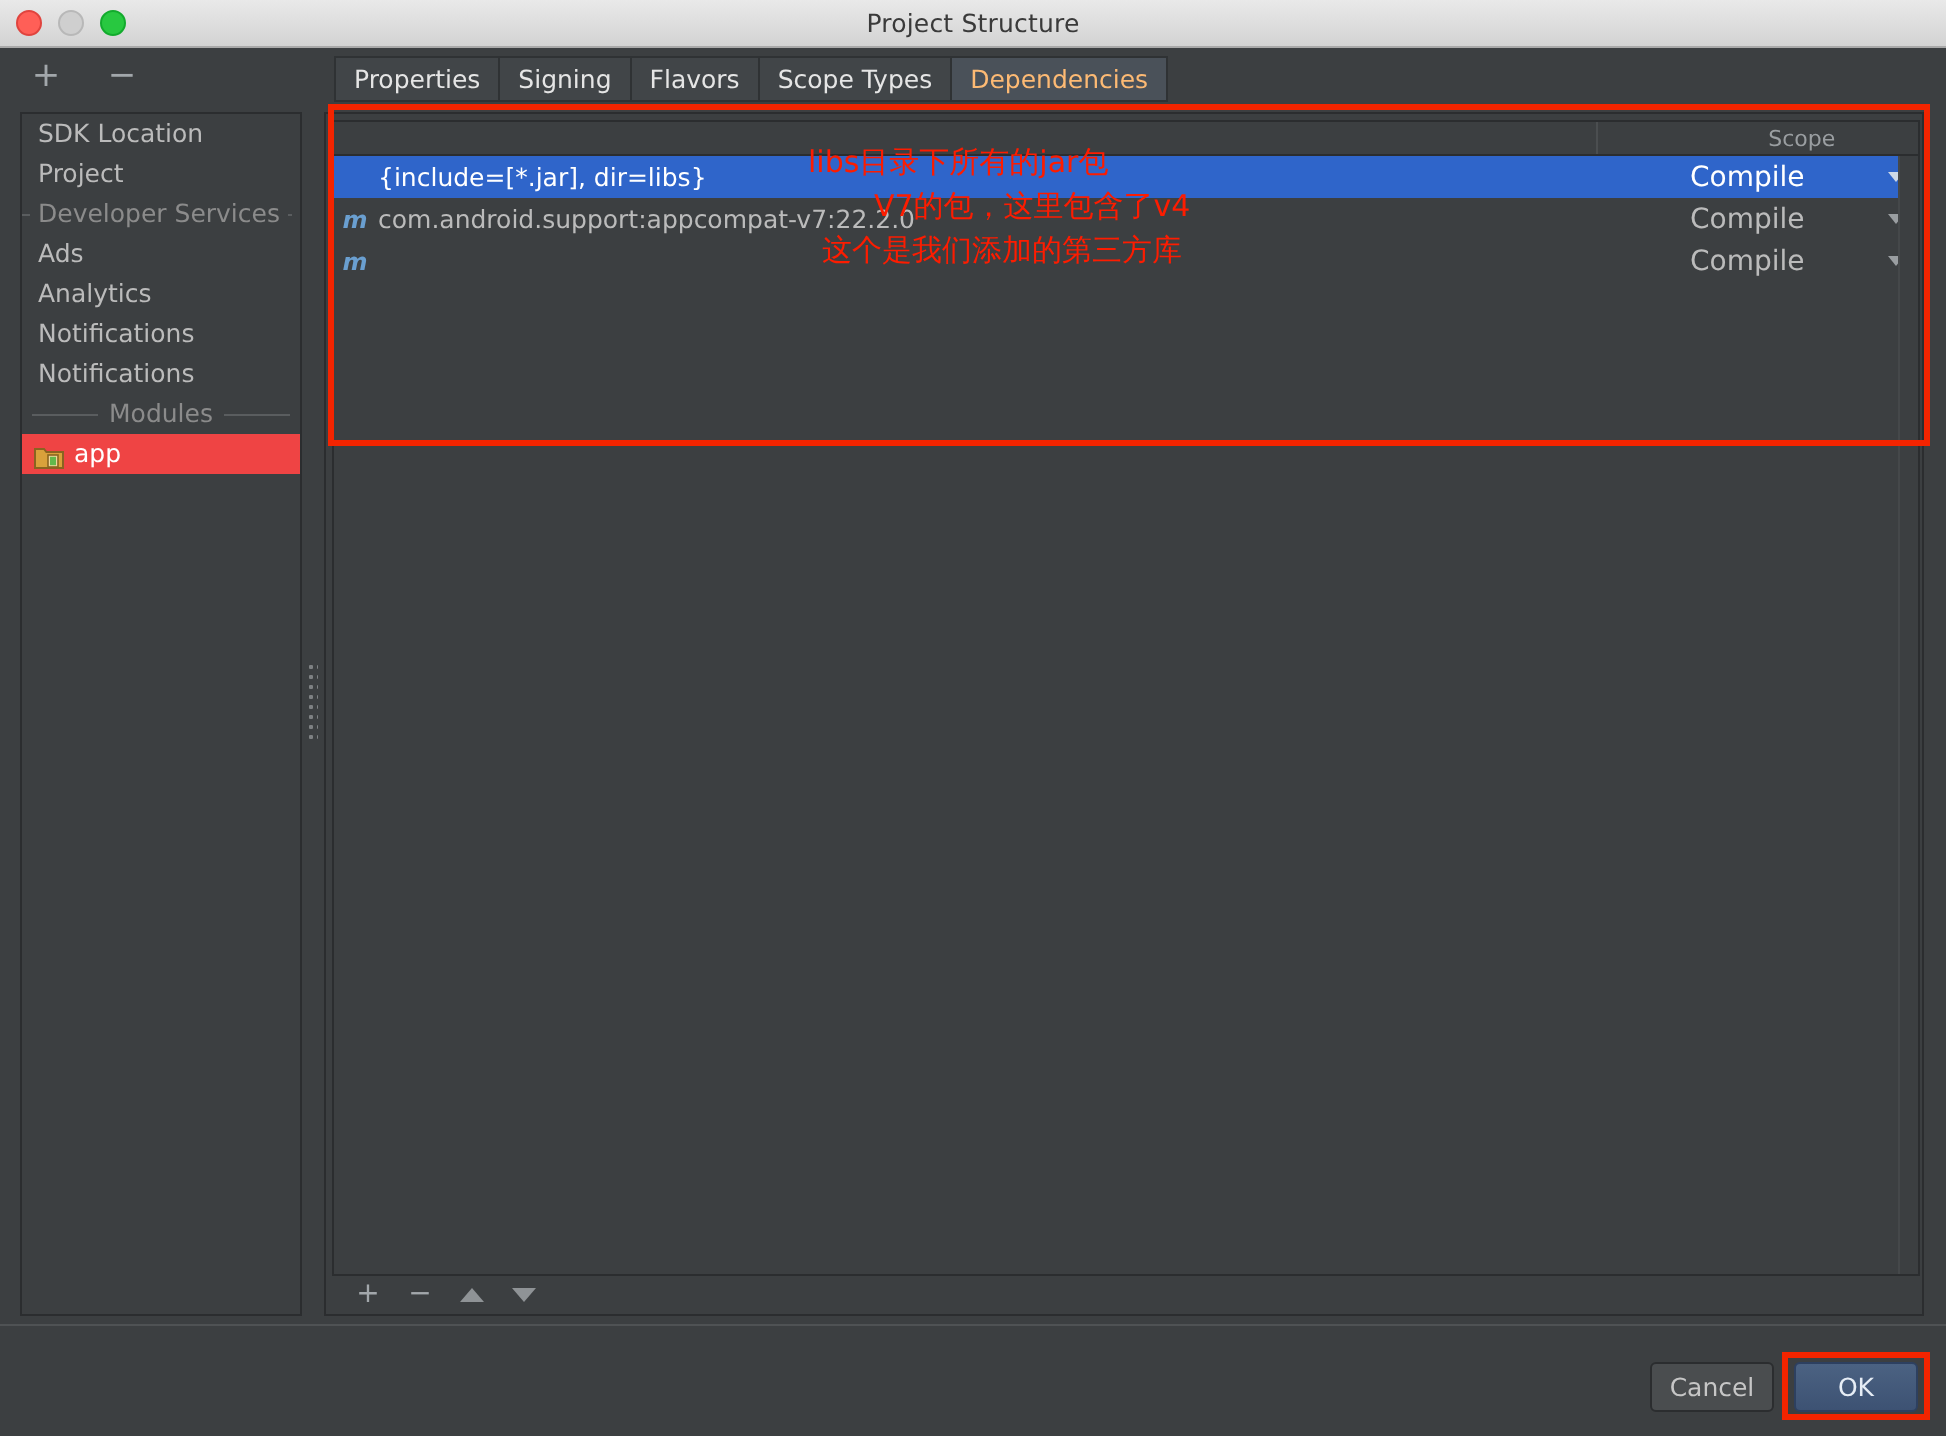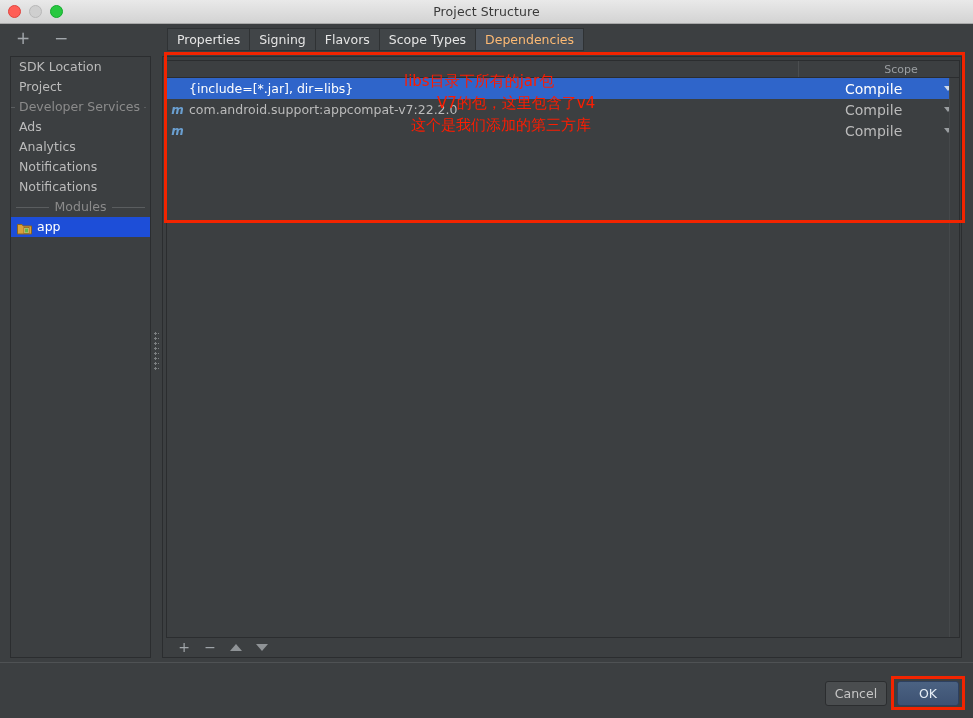--- a/index.html
+++ b/index.html
@@ -94,21 +94,21 @@
   }
   .side-item {
     height: 20px; line-height: 20px;
     padding-left: 8px;
     font-size: 12.5px;
     color: #bbbbbb;
     white-space: nowrap;
     cursor: default; user-select: none;
   }
   .side-item.selected {
-    background: #1d4ed8;
+    background: #ef4444;
     color: #ffffff;
     display: flex; align-items: center; gap: 5px;
     padding-left: 6px;
   }
   .side-sep {
     height: 20px; line-height: 20px;
     display: flex; align-items: center;
     font-size: 12.5px; color: #8b8b8b;
     user-select: none;
   }

